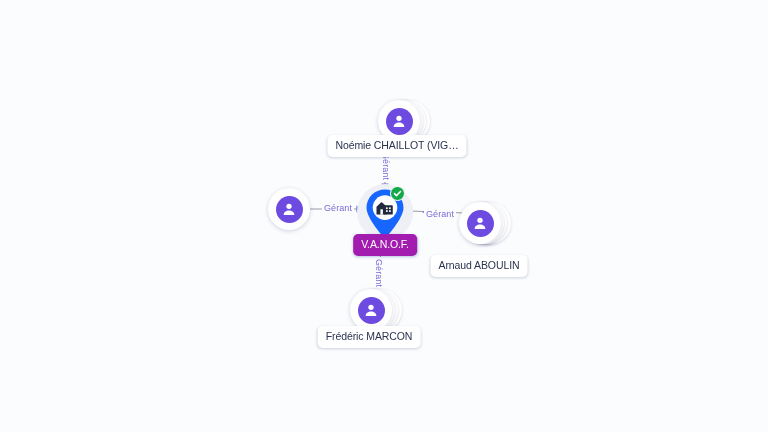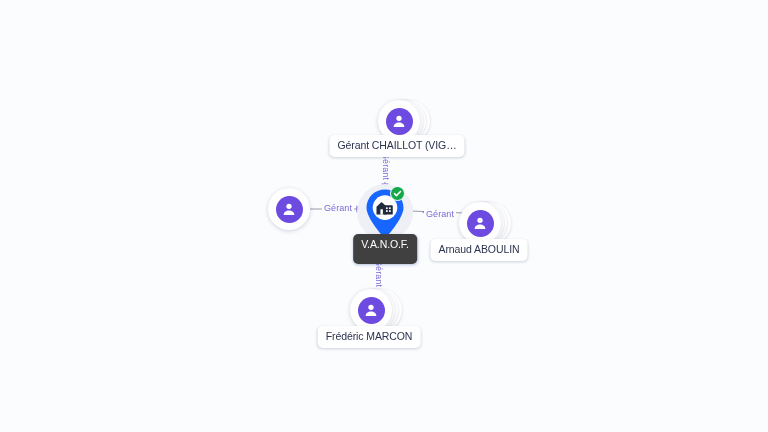--- a/index.html
+++ b/index.html
@@ -130,25 +130,25 @@
     display: flex;
     align-items: center;
     justify-content: center;
     box-sizing: border-box;
   }
   .check-badge svg { display: block; }
 
   .company-label {
     position: absolute;
     transform: translateX(-50%);
-    background: #404040;
+    background: #a21caf;
     color: #ffffff;
     font-size: 10.5px;
     line-height: 1;
-    padding: 5px 8px 14px 8px;
+    padding: 5px 8px 6px 8px;
     border-radius: 5px;
     white-space: nowrap;
     box-shadow: 0 1px 3px rgba(20, 60, 150, 0.30);
     letter-spacing: -0.1px;
   }
 
   
   .edge-label {
     position: absolute;
     color: #7b6ad6;
@@ -199,21 +199,21 @@
       <div class="avatar-ring">
         <div class="avatar-disc">
           <svg width="16" height="16" viewBox="0 0 24 24" fill="#ffffff">
             <circle cx="12" cy="8" r="4"></circle>
             <path d="M4 21c0-4.2 3.6-6.6 8-6.6s8 2.4 8 6.6z"></path>
           </svg>
         </div>
       </div>
     </div>
   </div>
-  <div class="node-label" style="left:397px; top:135px;">Gérant CHAILLOT (VIG…</div>
+  <div class="node-label" style="left:397px; top:135px;">Noémie CHAILLOT (VIG…</div>
 
   <div class="node" style="left:289px; top:209px;">
     <div class="avatar-wrap">
       <div class="avatar-ring">
         <div class="avatar-disc">
           <svg width="16" height="16" viewBox="0 0 24 24" fill="#ffffff">
             <circle cx="12" cy="8" r="4"></circle>
             <path d="M4 21c0-4.2 3.6-6.6 8-6.6s8 2.4 8 6.6z"></path>
           </svg>
         </div>
@@ -229,21 +229,21 @@
       <div class="avatar-ring">
         <div class="avatar-disc">
           <svg width="16" height="16" viewBox="0 0 24 24" fill="#ffffff">
             <circle cx="12" cy="8" r="4"></circle>
             <path d="M4 21c0-4.2 3.6-6.6 8-6.6s8 2.4 8 6.6z"></path>
           </svg>
         </div>
       </div>
     </div>
   </div>
-  <div class="node-label" style="left:479px; top:239px;">Arnaud ABOULIN</div>
+  <div class="node-label" style="left:479px; top:255px;">Arnaud ABOULIN</div>
 
   <div class="node" style="left:371px; top:310px;">
     <div class="avatar-wrap">
       <div class="stack-card s3"></div>
       <div class="stack-card s2"></div>
       <div class="stack-card s1"></div>
       <div class="avatar-ring">
         <div class="avatar-disc">
           <svg width="16" height="16" viewBox="0 0 24 24" fill="#ffffff">
             <circle cx="12" cy="8" r="4"></circle>

